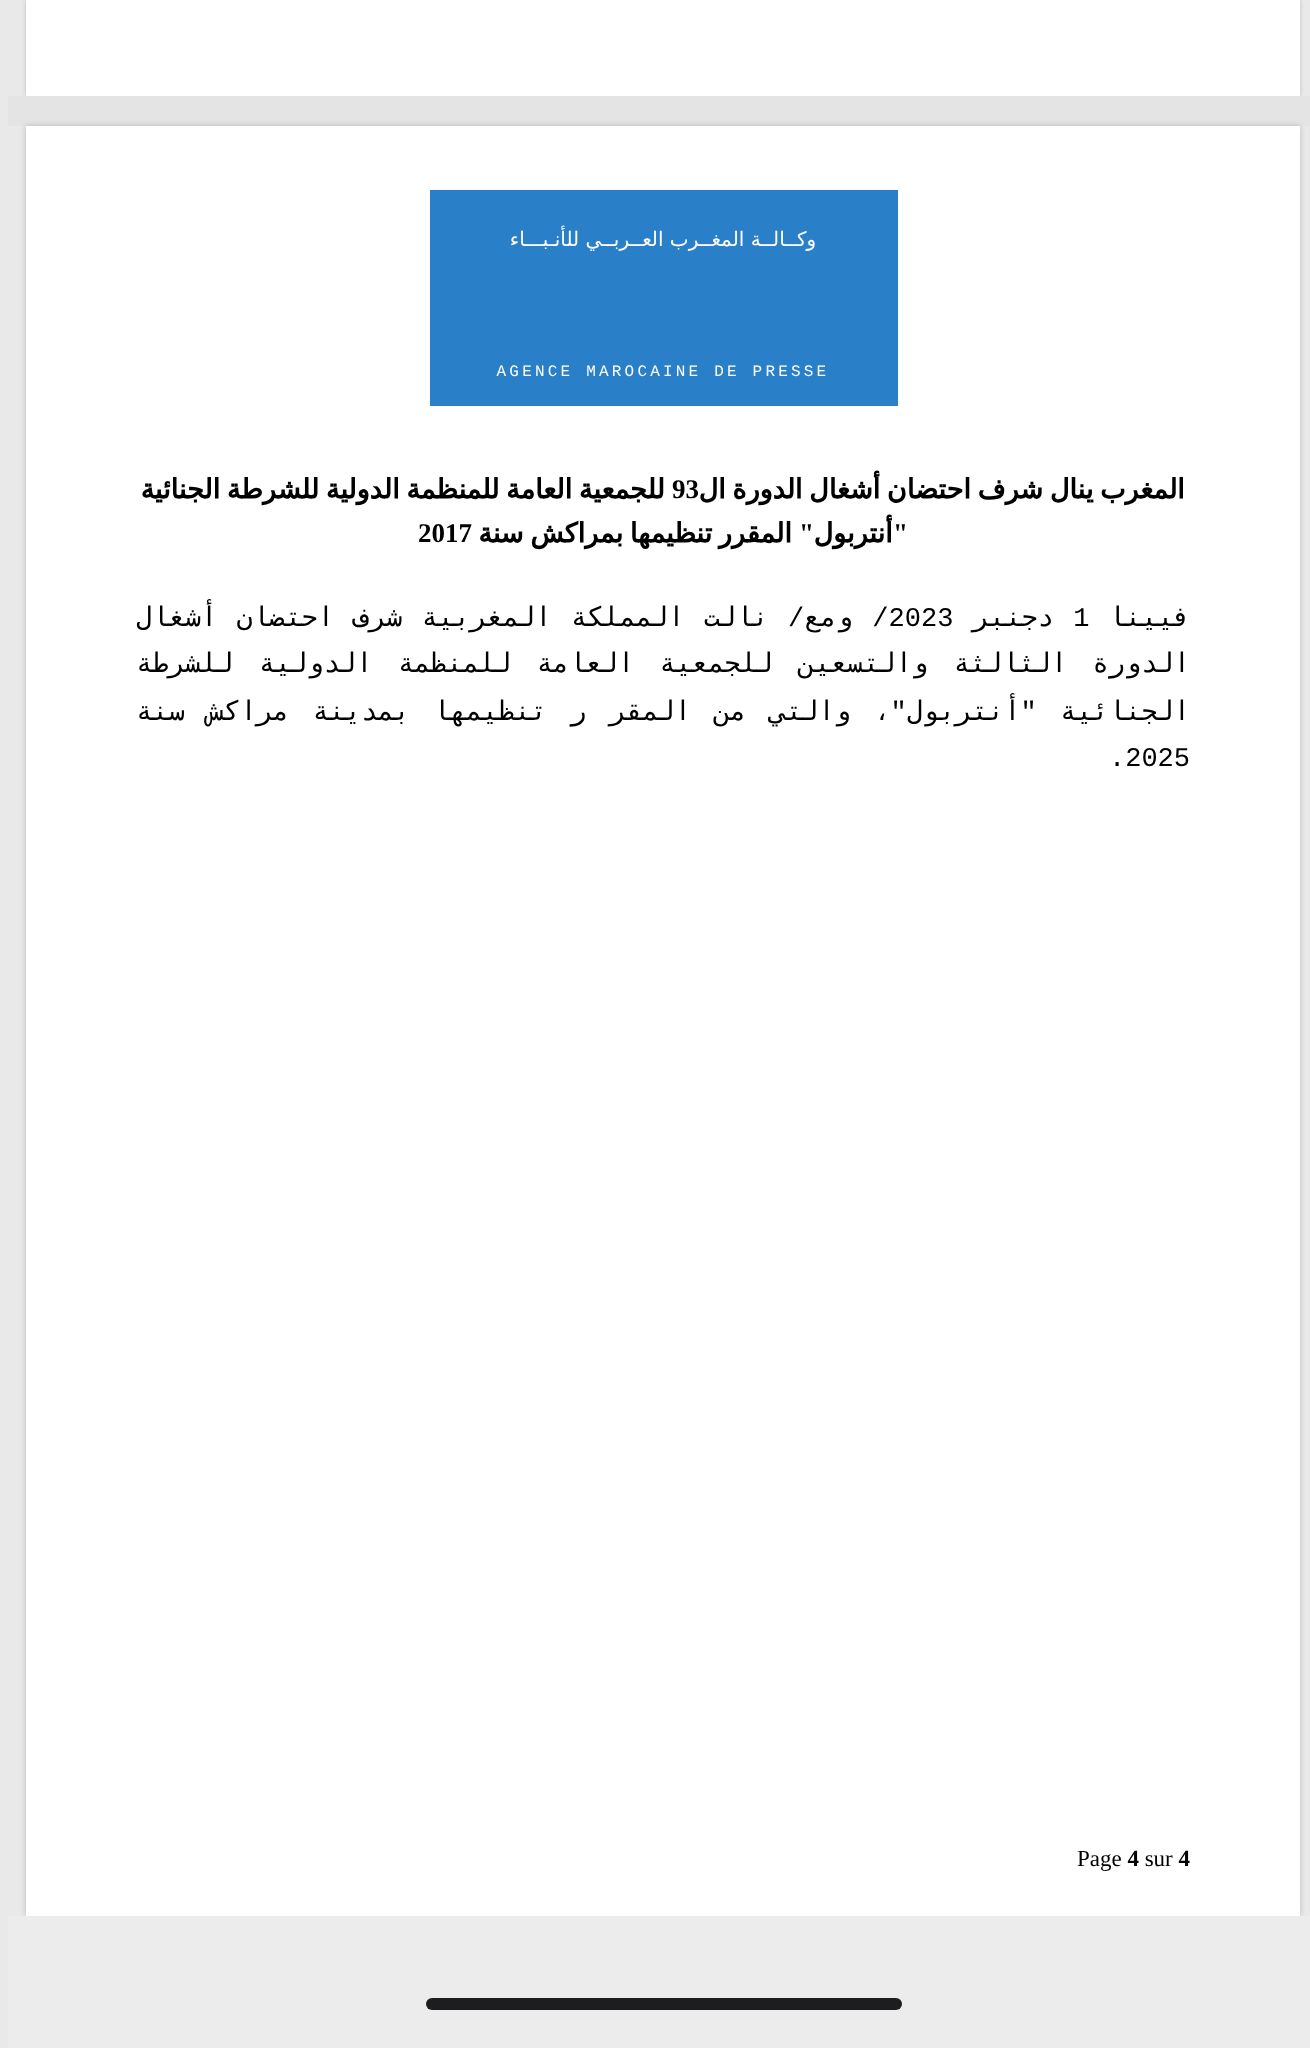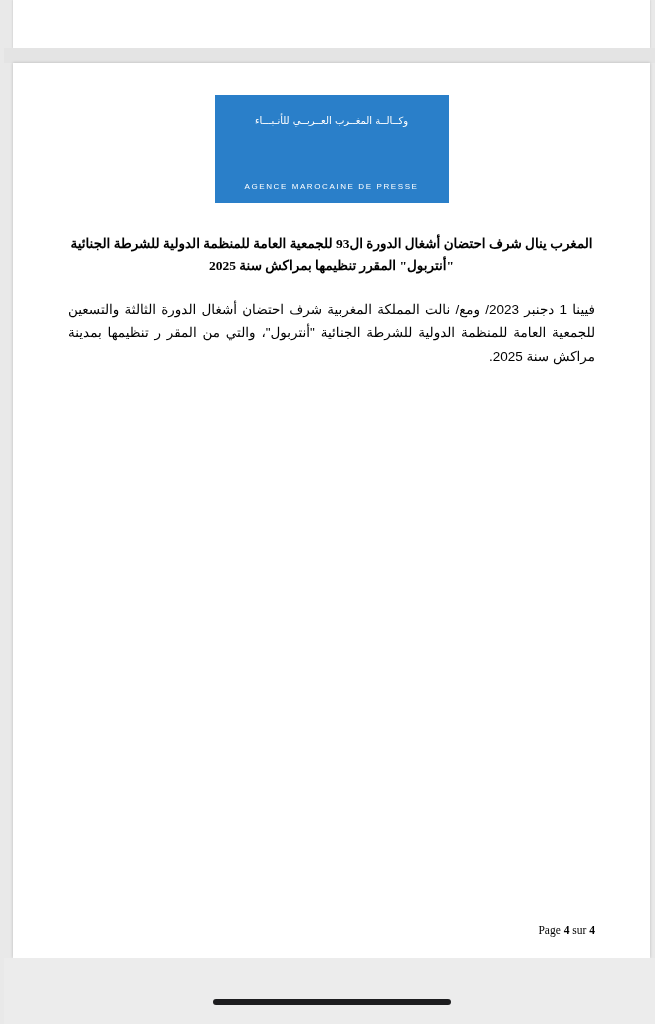--- a/index.html
+++ b/index.html
@@ -93,41 +93,41 @@
     color: #ffffff;
     letter-spacing: 1px;
     text-shadow: 1px 1px 0 rgba(0,0,0,0.35);
     direction: ltr;
   }
   .logo-sub {
     position: absolute;
     bottom: 12px;
     left: 0;
     right: 0;
-    font-family: Liberation Sans, sans-serif;
+    font-family: Liberation Mono, monospace;
     font-size: 8px;
     letter-spacing: 1.6px;
     color: #ffffff;
     direction: ltr;
   }
   
   .headline {
     margin: 26px 0 0 0;
     font-family: "Liberation Serif", serif;
     font-weight: bold;
     font-size: 13.5px;
     line-height: 1.65;
     color: #000000;
     text-align: center;
     direction: rtl;
   }
   
   .body-par {
     margin: 20px 0 0 0;
-    font-family: Liberation Sans, sans-serif;
+    font-family: Liberation Mono, monospace;
     font-size: 13.5px;
     line-height: 1.75;
     color: #000000;
     text-align: justify;
     direction: rtl;
   }
   
   .page-footer {
     position: absolute;
     bottom: 22px;
@@ -171,21 +171,21 @@
   <div class="page">
     <div class="page-inner">
 
       <div class="logo-wrap">
         <div class="logo">
           <div class="logo-arabic">وكــالــة المغــرب العــربــي للأنـبـــاء</div>
           <div class="logo-sub">AGENCE MAROCAINE DE PRESSE</div>
         </div>
       </div>
 
-      <h1 class="headline">المغرب ينال شرف احتضان أشغال الدورة ال93 للجمعية العامة للمنظمة الدولية للشرطة الجنائية "أنتربول" المقرر تنظيمها بمراكش سنة 2025</h1>
+      <h1 class="headline">المغرب ينال شرف احتضان أشغال الدورة ال93 للجمعية العامة للمنظمة الدولية للشرطة الجنائية "أنتربول" المقرر تنظيمها بمراكش سنة 2017</h1>
 
       <p class="body-par">فيينا 1 دجنبر 2023/ ومع/ نالت المملكة المغربية شرف احتضان أشغال الدورة الثالثة والتسعين للجمعية العامة للمنظمة الدولية للشرطة الجنائية "أنتربول"، والتي من المقر ر تنظيمها بمدينة مراكش سنة 2025.</p>
 
     </div>
 
     <div class="page-footer">
       <span>Page</span>
       <b>4</b>
       <span>sur</span>
       <b>4</b>

